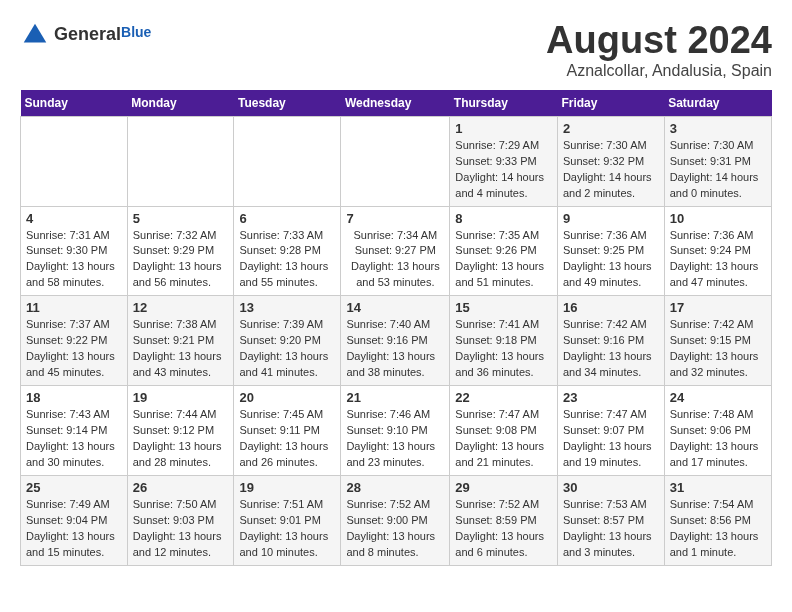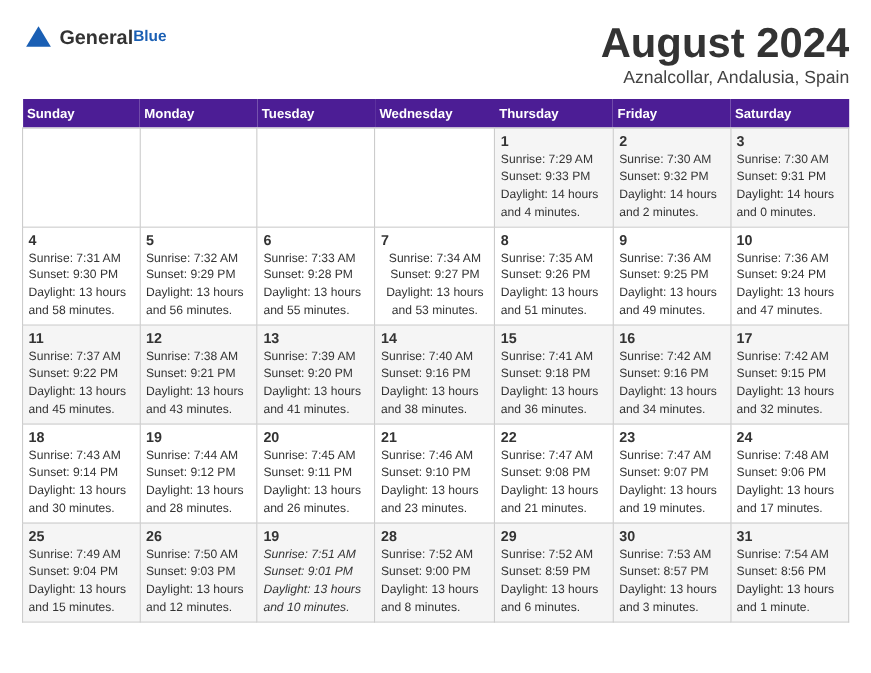--- a/index.html
+++ b/index.html
@@ -314,21 +314,21 @@
         </td>
         <td>
           <span class="day-num">26</span>
           <div class="day-detail" style="white-space: pre-line;">Sunrise: 7:50 AM
 Sunset: 9:03 PM
 Daylight: 13 hours
 and 12 minutes.</div>
         </td>
         <td>
           <span class="day-num">19</span>
-          <div class="day-detail" style="white-space: pre-line; font-style: italic;">Sunrise: 7:51 AM
+          <div class="day-detail" style="white-space: pre-line;">Sunrise: 7:51 AM
 Sunset: 9:01 PM
 Daylight: 13 hours
 and 10 minutes.</div>
         </td>
         <td>
           <span class="day-num">28</span>
           <div class="day-detail" style="white-space: pre-line;">Sunrise: 7:52 AM
 Sunset: 9:00 PM
 Daylight: 13 hours
 and 8 minutes.</div>

